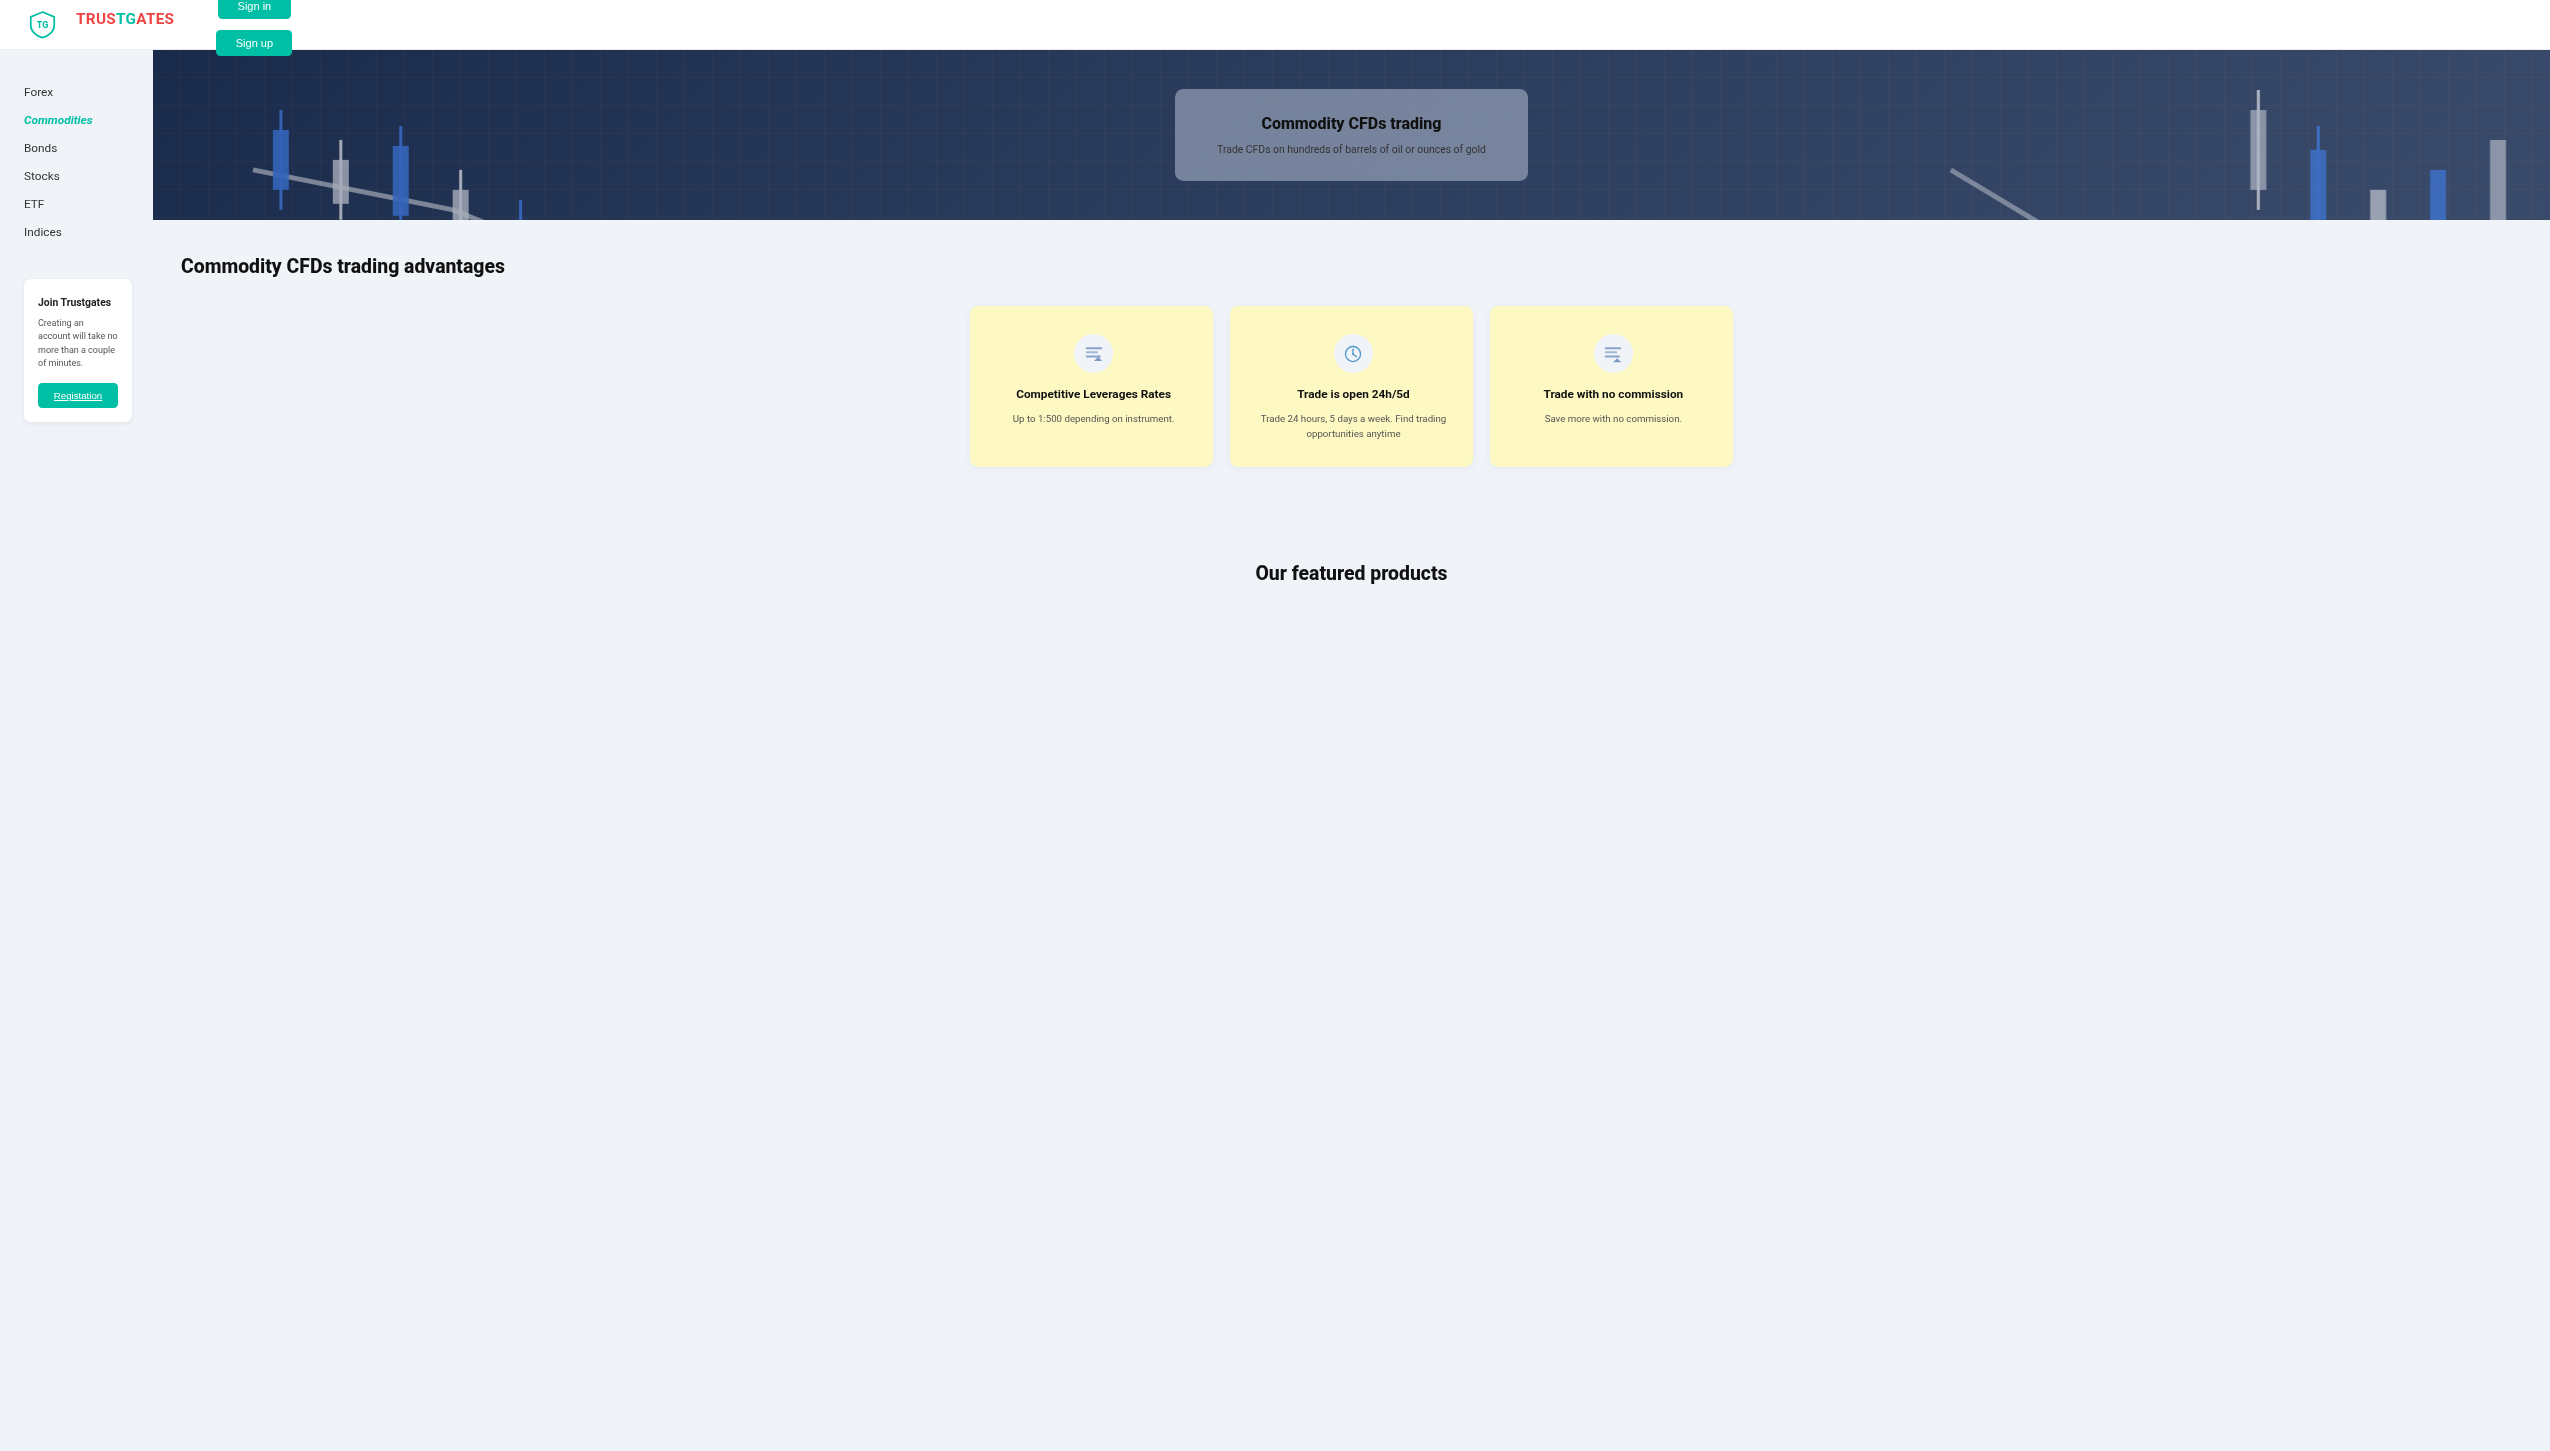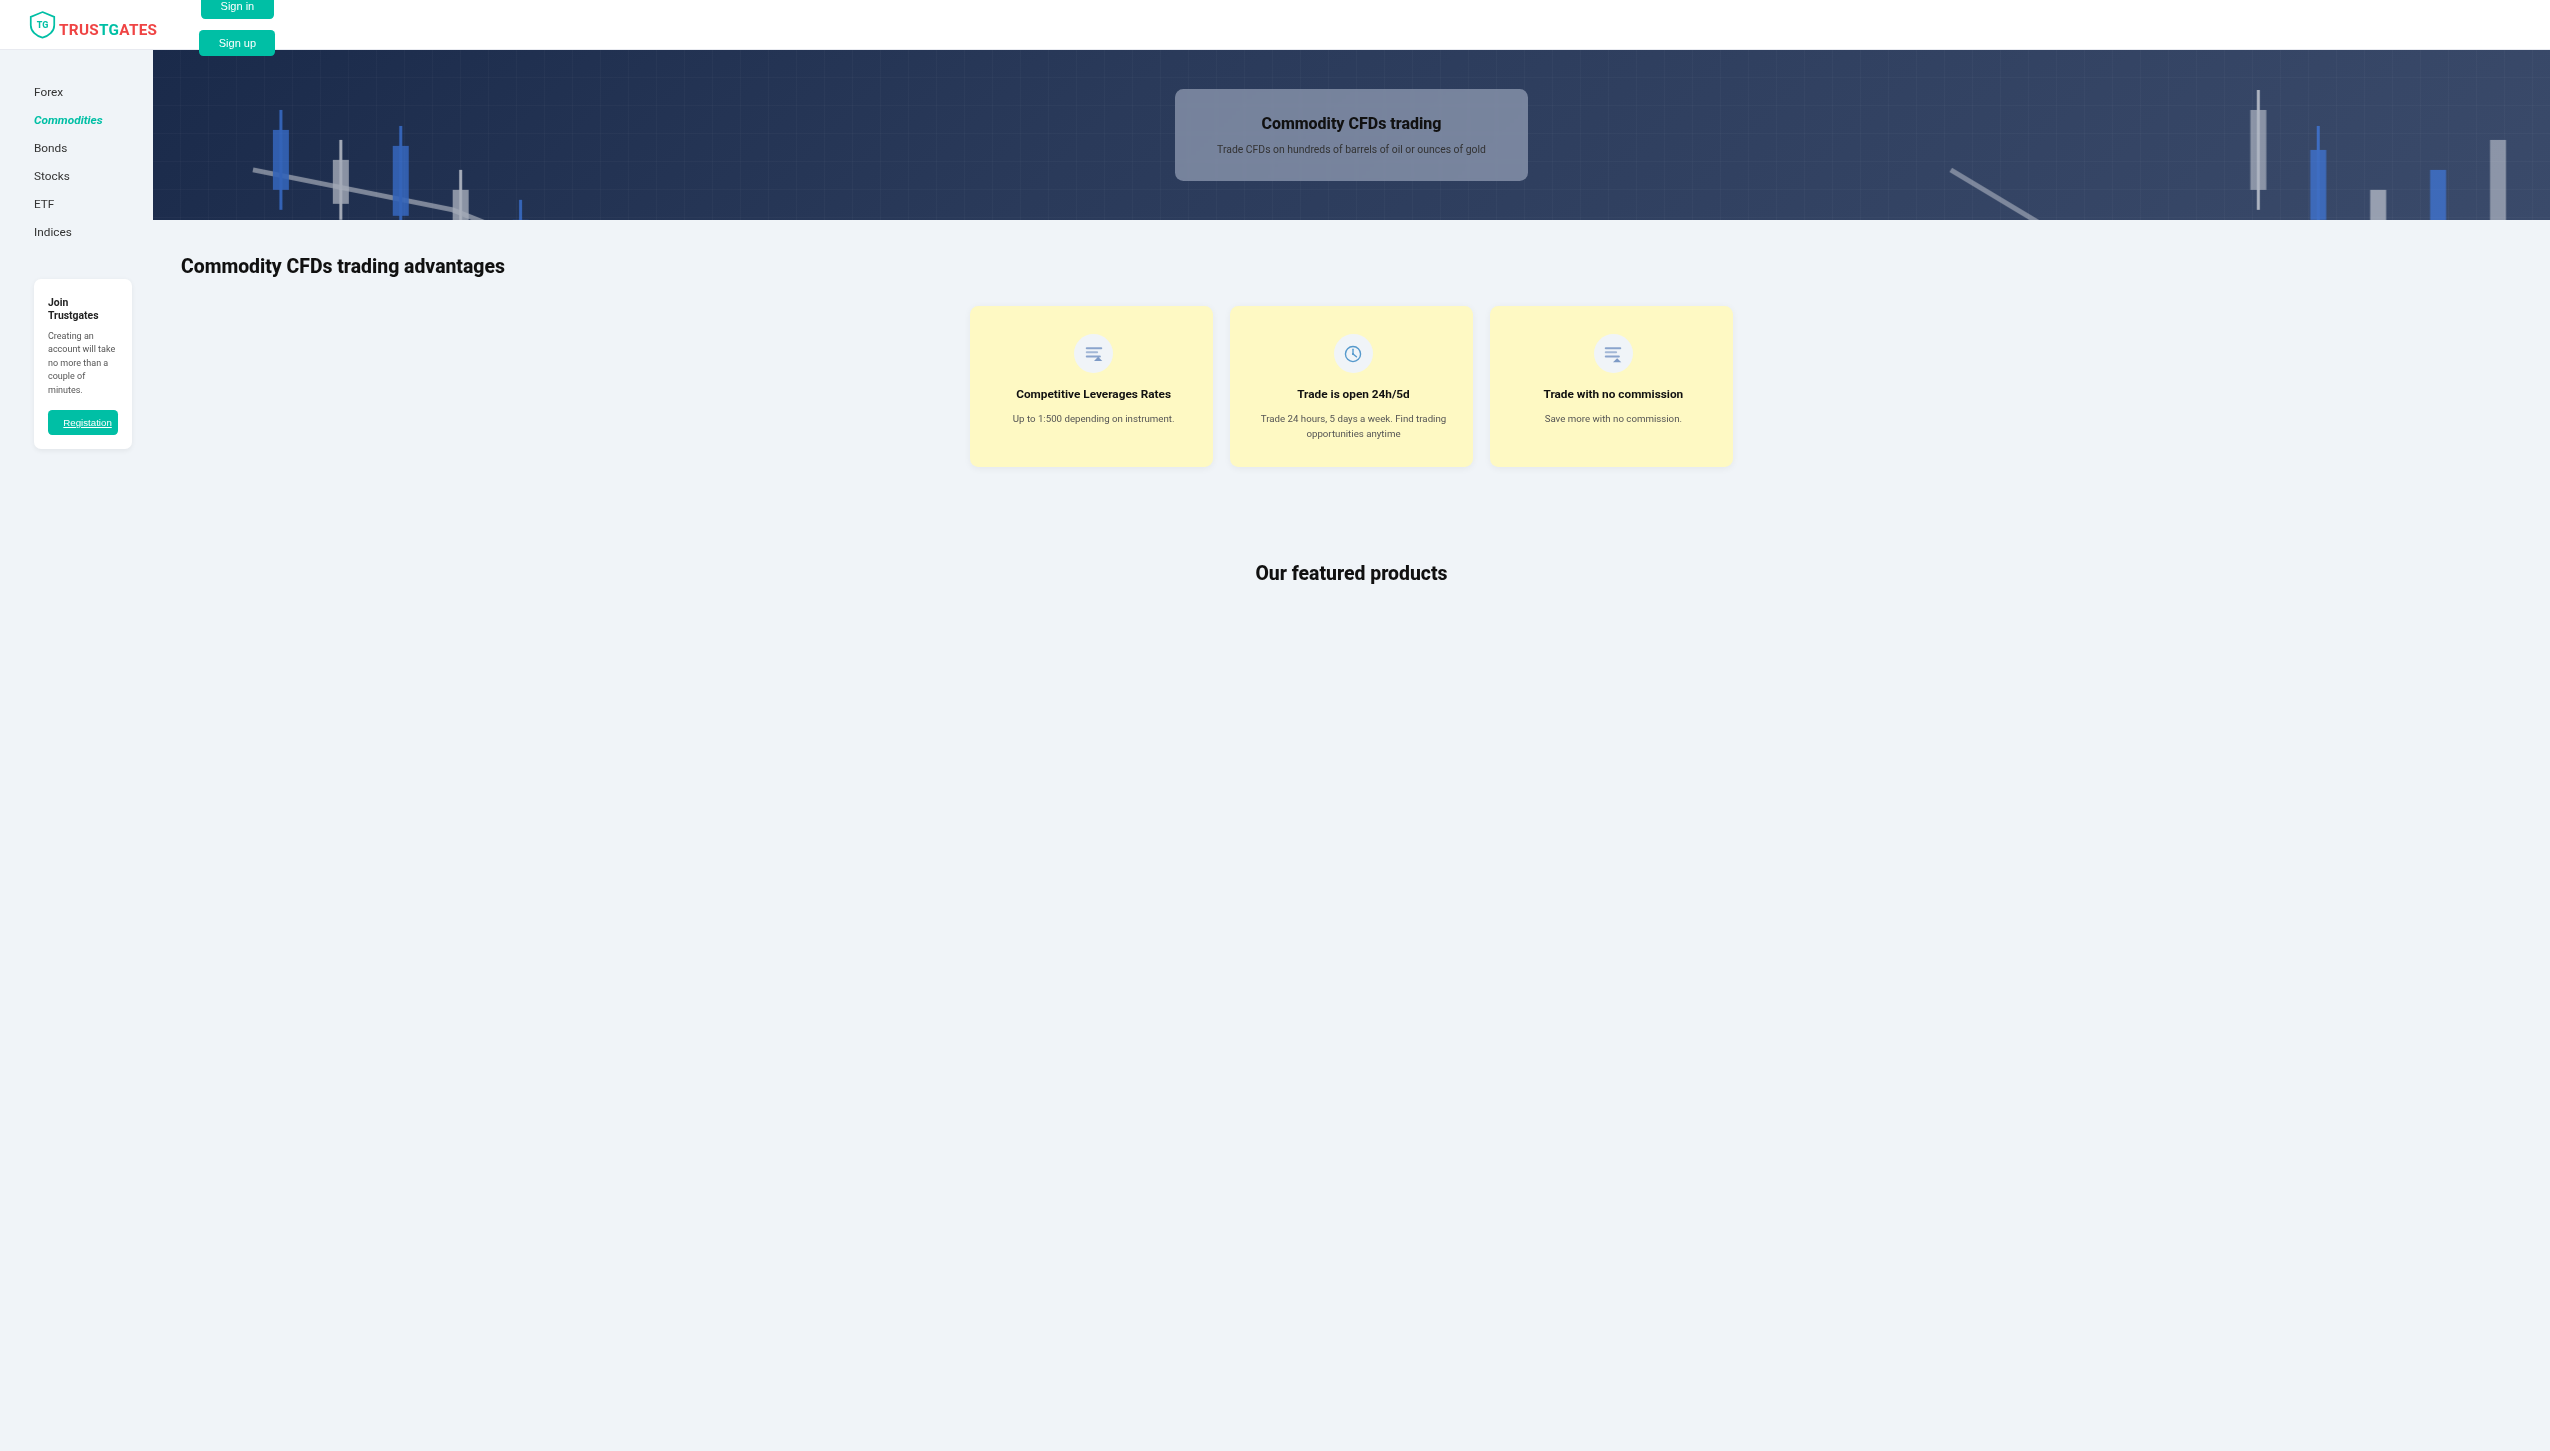--- a/index.html
+++ b/index.html
@@ -11,22 +11,22 @@
       display: flex;
       align-items: center;
       padding: 0 28px;
       height: 50px;
       border-bottom: 0.7px solid #e8eaf0;
       position: relative;
       z-index: 10;
     }
     .logo {
       display: flex;
-      align-items: flex-end;
-      gap: 2px;
+      align-items: flex-start;
+      gap: 19px;
       margin-right: 42px;
     }
     .logo-icon {
       width: 29px;
       height: 29px;
     }
     .logo-text {
       font-size: 15.3px;
       font-weight: 700;
       color: #222;
@@ -79,21 +79,21 @@
     .main-container {
       display: flex;
       min-height: calc(100vh - 50px);
       background: #f0f4f8;
     }
 
     
     .sidebar {
       width: 153px;
       background: #f0f4f8;
-      padding: 28px 21px 21px 34px;
+      padding: 28px 21px 21px 24px;
       flex-shrink: 0;
     }
     .sidebar-item {
       display: block;
       font-size: 11.8px;
       color: #333;
       text-decoration: none;
       padding: 7px 0;
       cursor: pointer;
     }

